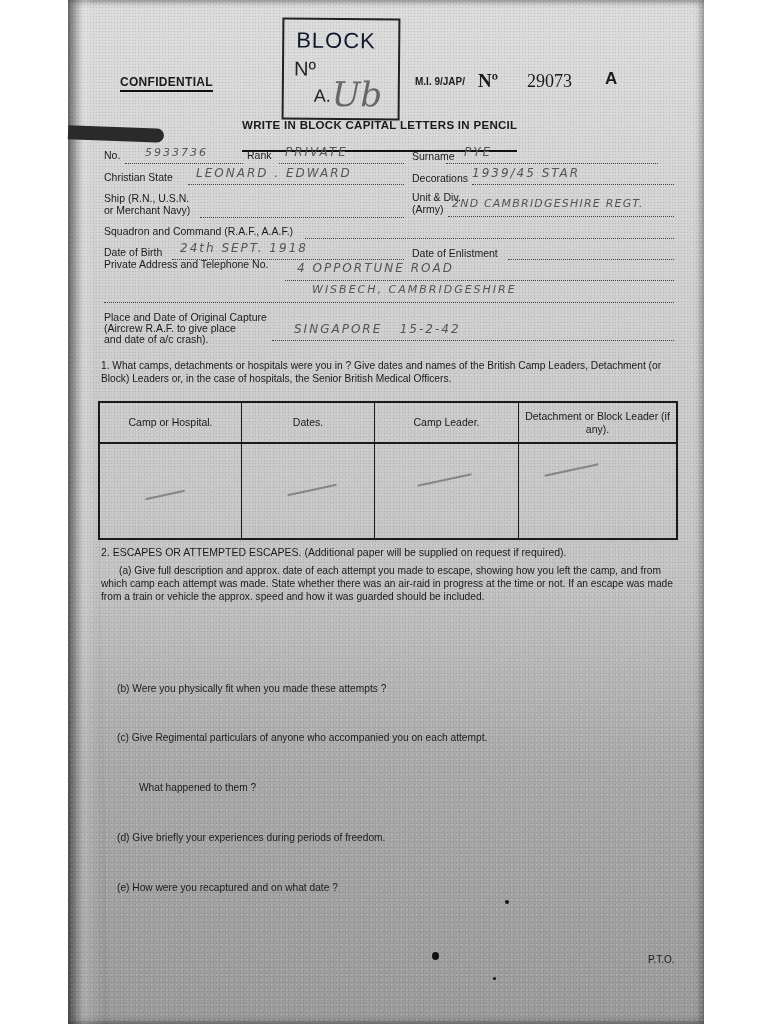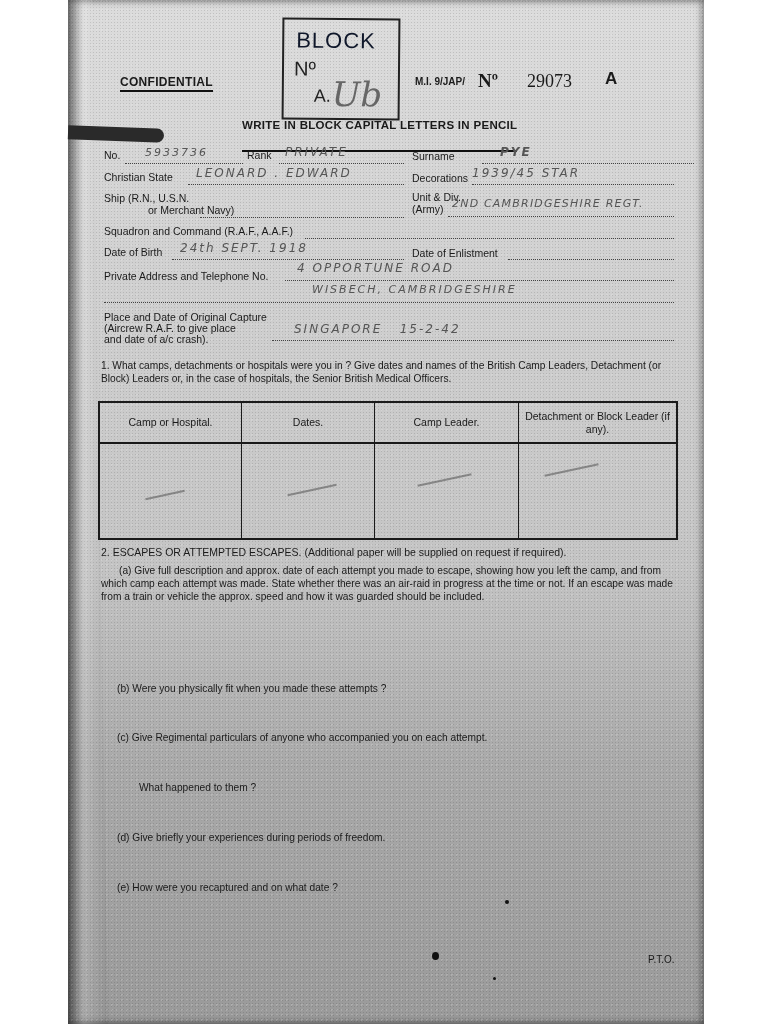--- a/index.html
+++ b/index.html
@@ -95,53 +95,53 @@
 
 <div class="abs lbl" style="left:104px;top:150px;">No.</div>
 <div class="abs line" style="left:125px;top:149px;width:118px;">
   <span class="hw" style="position:absolute;left:20px;top:-3px;font-size:11px;">5933736</span>
 </div>
 <div class="abs lbl" style="left:247px;top:150px;">Rank</div>
 <div class="abs line" style="left:279px;top:149px;width:125px;">
   <span class="hw" style="position:absolute;left:6px;top:-4px;">PRIVATE</span>
 </div>
 <div class="abs lbl" style="left:412px;top:151px;">Surname</div>
-<div class="abs line" style="left:482px;top:149px;width:212px;font-weight:bold;">
+<div class="abs line" style="left:446px;top:149px;width:212px;">
   <span class="hw" style="position:absolute;left:18px;top:-4px;">PYE</span>
 </div>
 
 <div class="abs lbl" style="left:104px;top:172px;">Christian State</div>
 <div class="abs line" style="left:188px;top:170px;width:216px;">
   <span class="hw" style="position:absolute;left:8px;top:-4px;">LEONARD . EDWARD</span>
 </div>
 <div class="abs lbl" style="left:412px;top:173px;">Decorations</div>
 <div class="abs line" style="left:472px;top:170px;width:202px;">
   <span class="hw" style="position:absolute;left:0px;top:-4px;">1939/45 STAR</span>
 </div>
 
 <div class="abs lbl" style="left:104px;top:193px;">Ship (R.N., U.S.N.</div>
-<div class="abs lbl" style="left:104px;top:205px;margin-left:44px;">or Merchant Navy)</div>
+<div class="abs lbl" style="left:104px;top:205px;">or Merchant Navy)</div>
 <div class="abs line" style="left:200px;top:203px;width:204px;"></div>
 <div class="abs lbl" style="left:412px;top:192px;">Unit &amp; Div.</div>
 <div class="abs lbl" style="left:412px;top:204px;">(Army)</div>
 <div class="abs line" style="left:448px;top:202px;width:226px;">
   <span class="hw" style="position:absolute;left:4px;top:-5px;font-size:11px;letter-spacing:1.2px;">2ND CAMBRIDGESHIRE REGT.</span>
 </div>
 
 <div class="abs lbl" style="left:104px;top:226px;">Squadron and Command (R.A.F., A.A.F.)</div>
 <div class="abs line" style="left:305px;top:224px;width:369px;"></div>
 
 <div class="abs lbl" style="left:104px;top:247px;">Date of Birth</div>
 <div class="abs line" style="left:172px;top:245px;width:232px;">
   <span class="hw" style="position:absolute;left:8px;top:-4px;">24th SEPT. 1918</span>
 </div>
 <div class="abs lbl" style="left:412px;top:248px;">Date of Enlistment</div>
 <div class="abs line" style="left:508px;top:245px;width:166px;"></div>
 
-<div class="abs lbl" style="left:104px;top:271px;">Private Address and Telephone No.</div>
+<div class="abs lbl" style="left:104px;top:259px;">Private Address and Telephone No.</div>
 <div class="abs line" style="left:285px;top:266px;width:389px;">
   <span class="hw" style="position:absolute;left:12px;top:-5px;">4 OPPORTUNE ROAD</span>
 </div>
 <div class="abs line" style="left:104px;top:288px;width:570px;">
   <span class="hw" style="position:absolute;left:208px;top:-5px;font-size:11px;">WISBECH, CAMBRIDGESHIRE</span>
 </div>
 
 <div class="abs lbl" style="left:104px;top:312px;">Place and Date of Original Capture</div>
 <div class="abs lbl" style="left:104px;top:323px;">(Aircrew R.A.F. to give place</div>
 <div class="abs lbl" style="left:104px;top:334px;">and date of a/c crash).</div>

